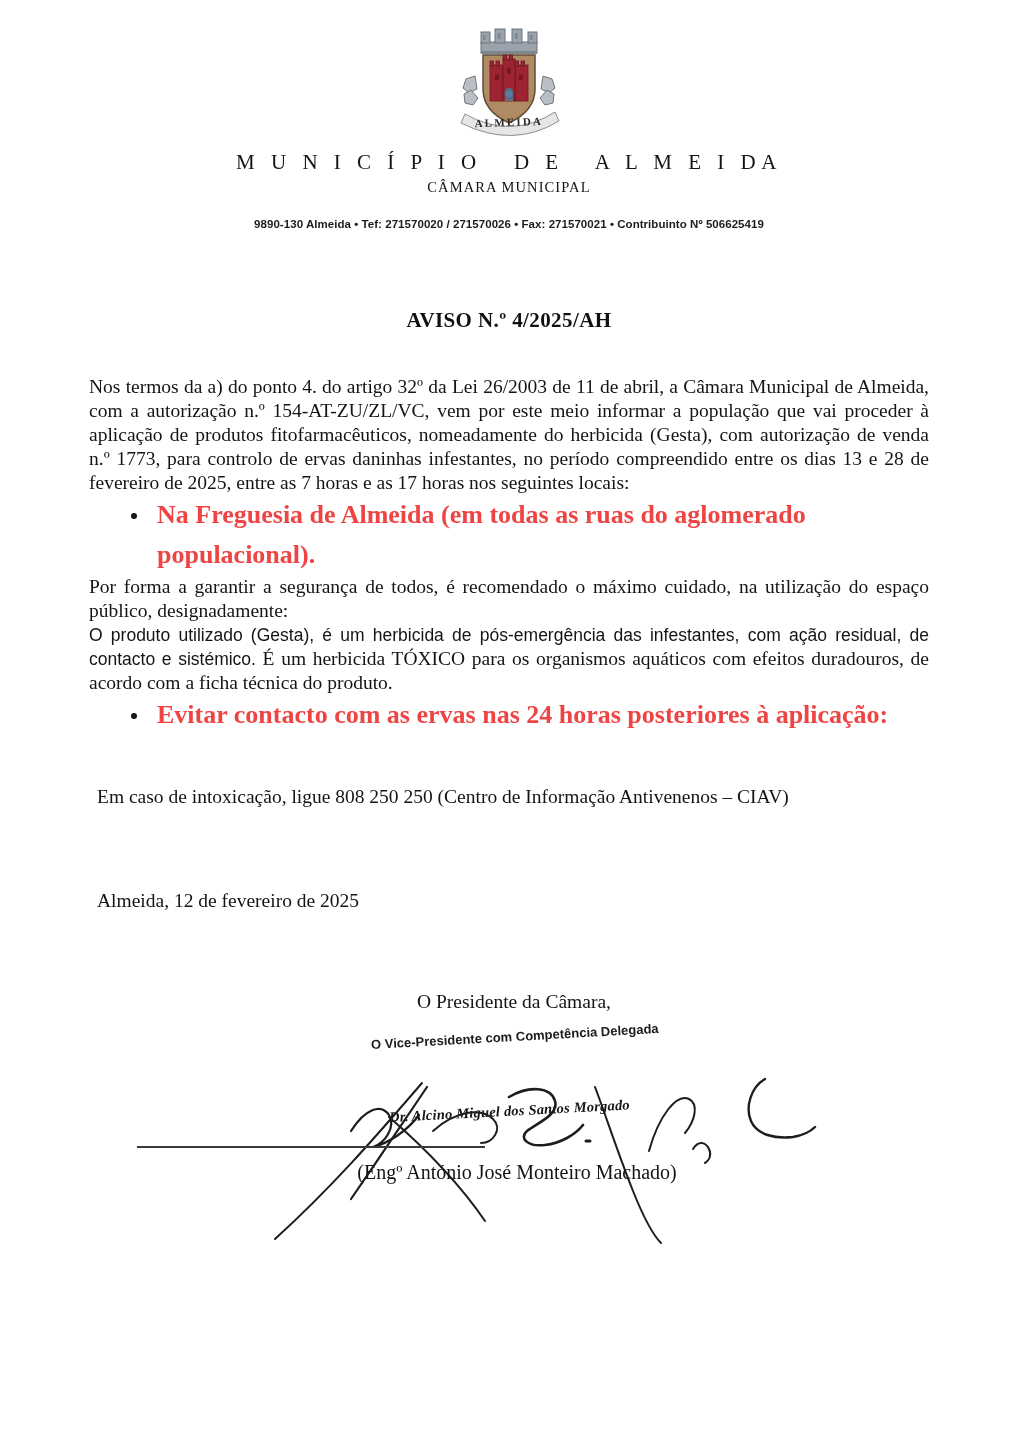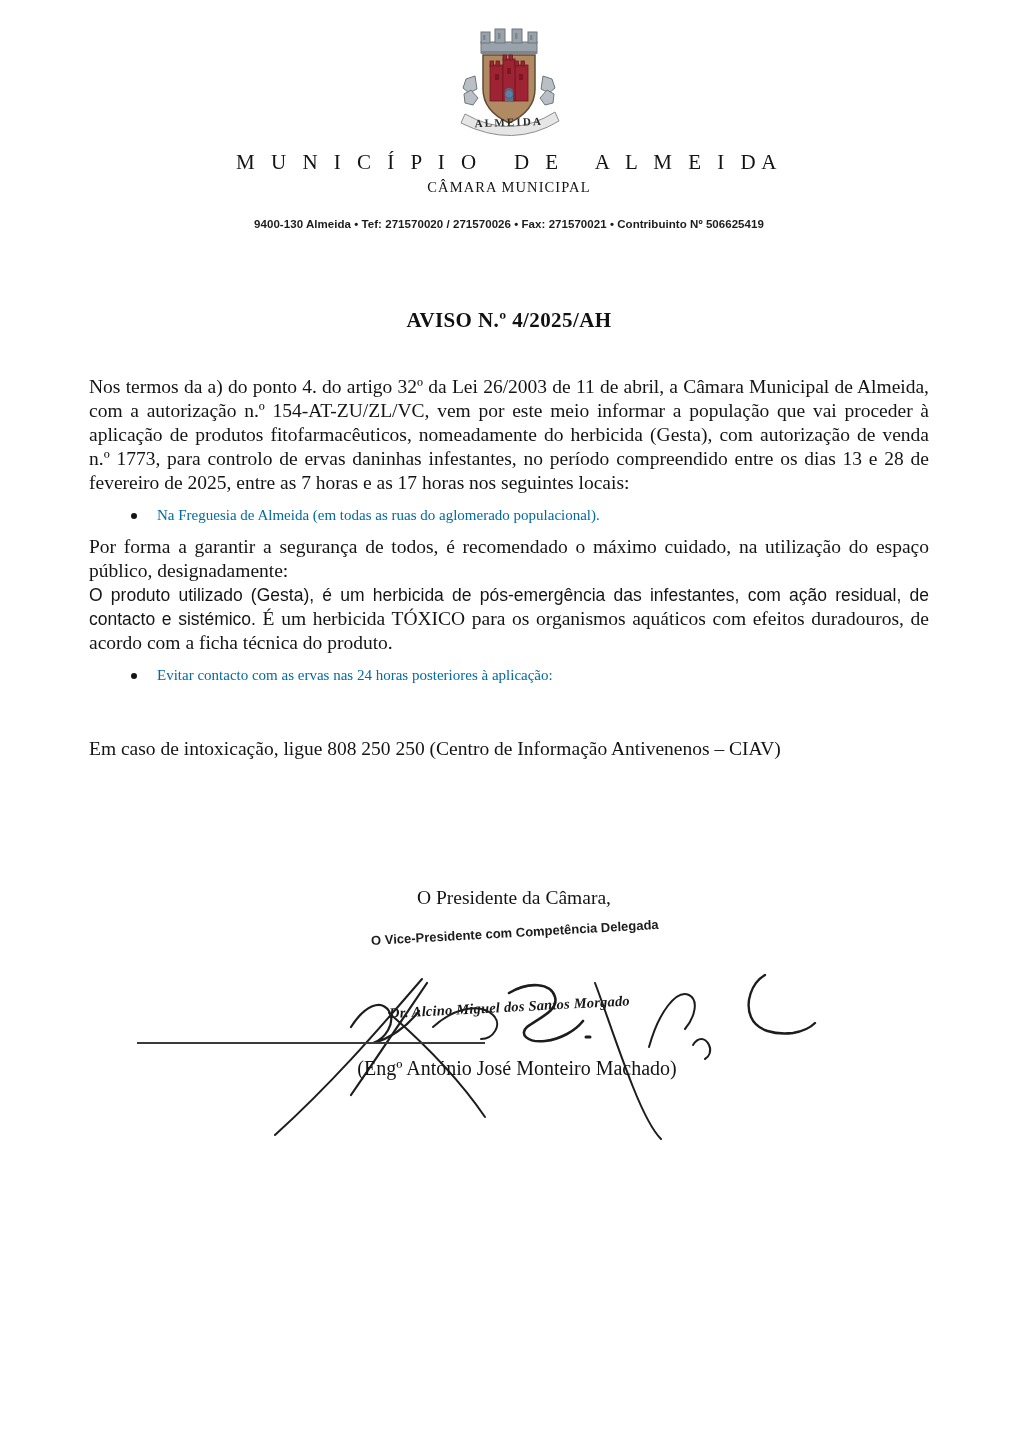--- a/index.html
+++ b/index.html
@@ -84,40 +84,41 @@
   }
   .sans-run {
     font-family: "Liberation Sans", sans-serif;
     font-size: 17.5px;
   }
   .serif-run {
     font-family: "Liberation Serif", serif;
     font-size: 19.5px;
   }
   p.plain {
-    margin: 0;
+    margin: 8px;
     text-align: left;
     font-family: "Liberation Serif", serif;
     font-size: 19.5px;
     line-height: 40px;
     color: #141414;
   }
 
   ul.bullets {
     margin: 0;
     padding: 0;
     list-style: none;
   }
   ul.bullets li {
     position: relative;
     padding-left: 68px;
     font-family: "Liberation Serif", serif;
-    font-size: 15px;
+    font-size: 26px;
     line-height: 40px;
-    color: #0369a1;
+    color: #ef4444;
+    font-weight: bold;
   }
   ul.bullets li::before {
     content: "";
     position: absolute;
     left: 42px;
     top: 18px;
     width: 6px;
     height: 6px;
     background: #141414;
     border-radius: 50%;
@@ -251,21 +252,21 @@
       <circle cx="52" cy="76" r="4.2" fill="#5c7fa3" stroke="#3e5c78" stroke-width="0.8"></circle>
 
       <g>
         <path d="M8 96 q46 26 90 -2 l4 9 q-46 28 -98 2 z" fill="#e6e6e6" stroke="#8d8d8d" stroke-width="1"></path>
         <text x="52" y="108" font-family="Liberation Serif, serif" font-size="11" font-weight="700" fill="#2a2a2a" text-anchor="middle" transform="rotate(-2 52 108)" letter-spacing="2.2">ALMEIDA</text>
       </g>
     </svg>
 
     <div class="org-name">M U N I C Í P I O   D E   A L M E I DA</div>
     <div class="org-sub">CÂMARA MUNICIPAL</div>
-    <div class="org-contact">9400-130 Almeida • Tef: 271570020 / 271570026 • Fax: 271570021 • Contribuinto Nº 506625419</div>
+    <div class="org-contact">9890-130 Almeida • Tef: 271570020 / 271570026 • Fax: 271570021 • Contribuinto Nº 506625419</div>
   </div>
 
   <div class="doc-title">AVISO N.º 4/2025/AH</div>
 
   <div class="body-area">
 
     <p class="para">Nos termos da a) do ponto 4. do artigo 32º da Lei 26/2003 de 11 de abril, a Câmara Municipal de Almeida, com a autorização n.º 154-AT-ZU/ZL/VC, vem por este meio informar a população que vai proceder à aplicação de produtos fitofarmacêuticos, nomeadamente do herbicida (Gesta), com autorização de venda n.º 1773, para controlo de ervas daninhas infestantes, no período compreendido entre os dias 13 e 28 de fevereiro de 2025, entre as 7 horas e as 17 horas nos seguintes locais:</p>
 
     <ul class="bullets">
       <li>Na Freguesia de Almeida (em todas as ruas do aglomerado populacional).</li>
@@ -278,20 +279,21 @@
     <ul class="bullets">
       <li>Evitar contacto com as ervas nas 24 horas posteriores à aplicação:</li>
     </ul>
 
     <div class="gap-md"></div>
 
     <p class="plain">Em caso de intoxicação, ligue 808 250 250 (Centro de Informação Antivenenos – CIAV)</p>
 
     <div class="gap-lg"></div>
 
+    <p class="plain">Almeida, 12 de fevereiro de 2025</p>
   </div>
 
   <div class="sign-area">
 
     <div class="sign-president">O Presidente da Câmara,</div>
 
     <div class="stamp-delegada">O Vice-Presidente com Competência Delegada</div>
 
     <div class="stamp-name">Dr. Alcino Miguel dos Santos Morgado</div>
 

